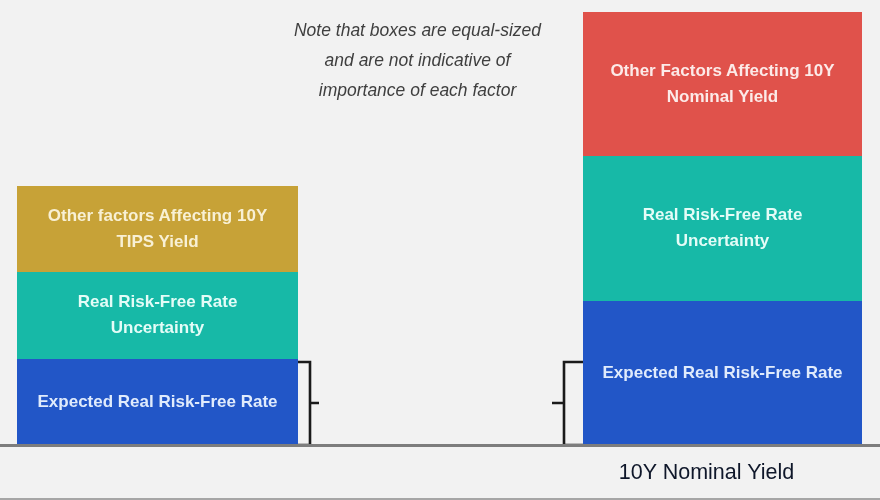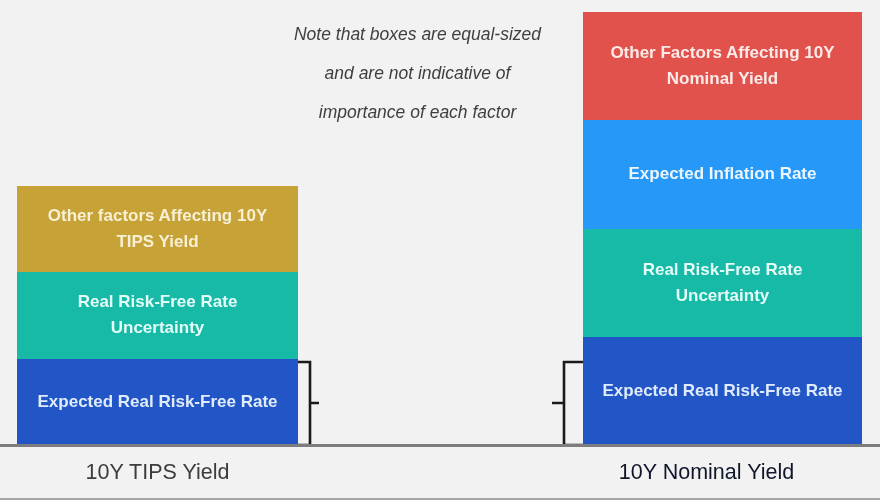--- a/index.html
+++ b/index.html
@@ -17,21 +17,21 @@
     flex:1 1 0;
     display:flex;align-items:center;justify-content:center;
     text-align:center;
     white-space:pre-line;
     font-size:17px;font-weight:600;line-height:26px;
     padding:0 2px;box-sizing:border-box;
   }
   .note{
     position:absolute;
     font-style:italic;
-    font-size:17.5px;line-height:39px;
+    font-size:17.5px;line-height:30px;
     color:#3f3f3f;
     text-align:center;
     white-space:pre-line;
   }
   #top-note{left:270px;top:15px;width:295px;}
   #middle-note{left:315px;top:309px;width:236px;}
   #baseline{
     position:absolute;left:0;top:444px;width:880px;height:3px;
     background:#7d7d7d;
   }
@@ -65,35 +65,33 @@
     <div class="box" style="background-color: rgb(199, 162, 55); color: rgb(248, 240, 212);">Other factors Affecting 10Y
 TIPS Yield</div>
     <div class="box" style="background-color: rgb(23, 185, 167); color: rgb(228, 252, 247);">Real Risk-Free Rate
 Uncertainty</div>
     <div class="box" style="background-color: rgb(34, 86, 199); color: rgb(224, 235, 252);">Expected Real Risk-Free Rate</div>
   </div>
 
   <div class="stack" id="right-stack">
     <div class="box" style="background-color: rgb(224, 82, 75); color: rgb(252, 234, 232);">Other Factors Affecting 10Y
 Nominal Yield</div>
-    <div class="box" style="background-color: rgb(38, 153, 248); color: rgb(235, 245, 254);">Expected Inflation Rate</div>
     <div class="box" style="background-color: rgb(23, 185, 167); color: rgb(228, 252, 247);">Real Risk-Free Rate
 Uncertainty</div>
     <div class="box" style="background-color: rgb(34, 86, 199); color: rgb(224, 235, 252);">Expected Real Risk-Free Rate</div>
   </div>
 
   <svg class="brace" id="left-brace" width="22" height="88" viewBox="0 0 22 88">
     <path d="M0 2 H12 V43 H21 M12 43 V85 H0"></path>
   </svg>
 
   <svg class="brace" id="right-brace" width="31" height="88" viewBox="0 0 31 88">
     <path d="M31 2 H12 V43 H0 M12 43 V85 H31"></path>
   </svg>
 
   <div id="baseline" style="background-color: rgb(125, 125, 125);"></div>
 
-  <div class="axis-label" id="left-axis-label" style="color: rgb(60, 60, 60);">10Y TIPS Yield</div>
 
   <div class="axis-label" id="right-axis-label" style="color: #0f172a;">10Y Nominal Yield</div>
 
   <div id="bottom-edge"></div>
 
 </div>
 
 </body></html>

